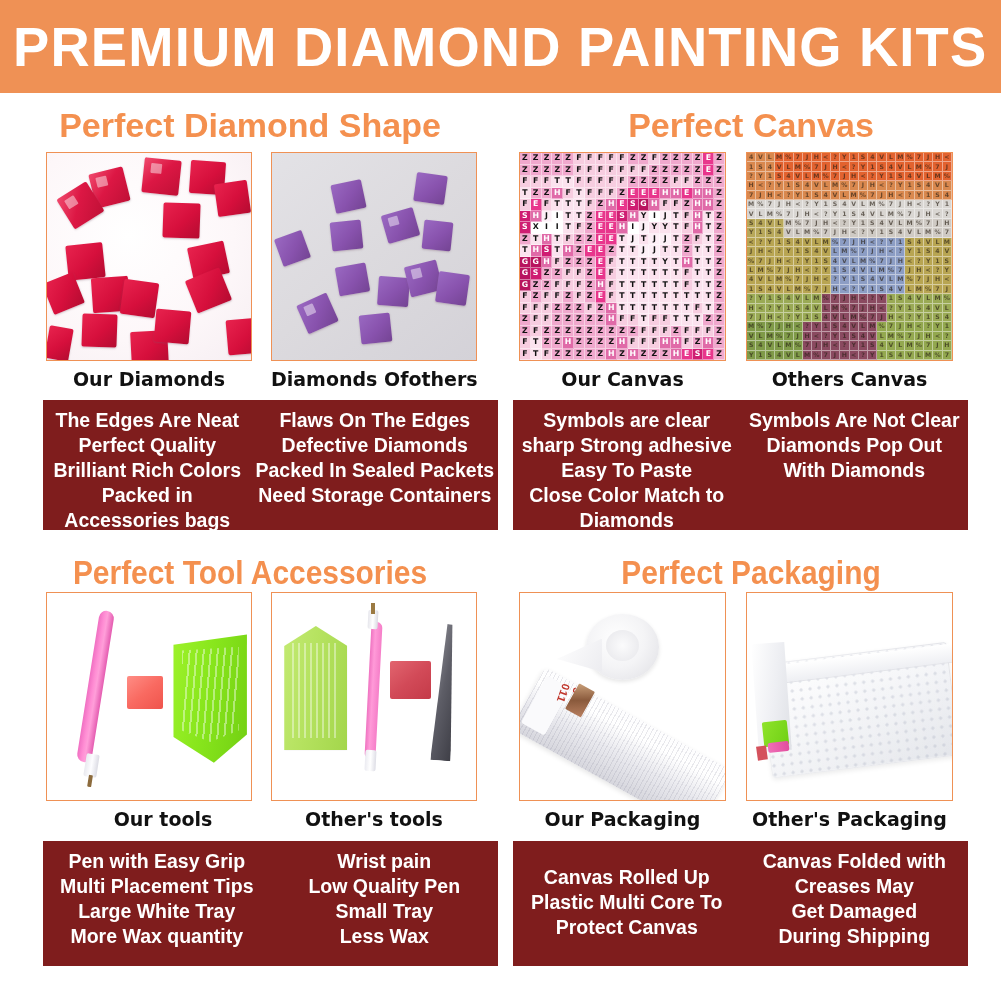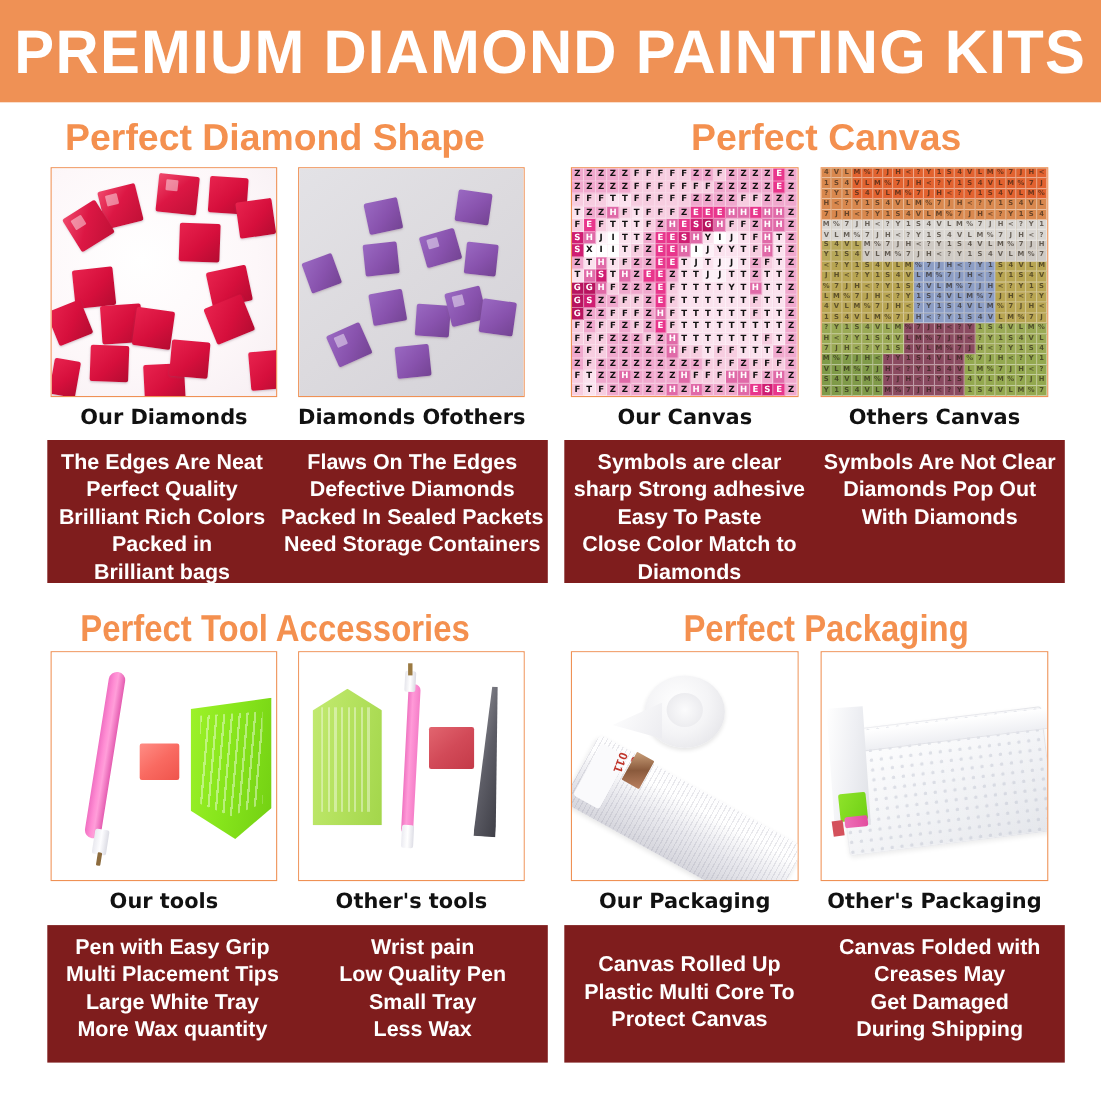--- a/index.html
+++ b/index.html
@@ -1027,21 +1027,21 @@
   <div class="caption" style="left:271px; top:368px; width:206px;">Diamonds Ofothers</div>
   <div class="caption" style="left:519px; top:368px; width:207px;">Our Canvas</div>
   <div class="caption" style="left:746px; top:368px; width:207px;">Others Canvas</div>
 
   <div class="tbox" style="left:43px; top:400px; width:455px; height:130px;">
     <div class="tcol">
       <div>The Edges Are Neat</div>
       <div>Perfect Quality</div>
       <div>Brilliant Rich Colors</div>
       <div>Packed in</div>
-      <div>Brilliant bags</div>
+      <div>Accessories bags</div>
     </div>
     <div class="tcol">
       <div>Flaws On The Edges</div>
       <div>Defective Diamonds</div>
       <div>Packed In Sealed Packets</div>
       <div>Need Storage Containers</div>
     </div>
   </div>
 
   <div class="tbox" style="left:513px; top:400px; width:455px; height:130px;">
@@ -1158,21 +1158,21 @@
                border-radius:3px 0 0 3px;"></div>
 
       <div style="position:absolute;left:8%;top:62%;width:12%;height:12%;transform:rotate(-6deg);
                background:linear-gradient(120deg,#8fe32a,#6fd015);border-radius:2px;"></div>
       <div style="position:absolute;left:10%;top:72%;width:10%;height:5%;transform:rotate(-6deg);
                background:linear-gradient(90deg,#ef6fb8,#e24d9e);border-radius:2px;"></div>
       <div style="position:absolute;left:5%;top:74%;width:5%;height:7%;background:#d4515c;transform:rotate(-8deg);"></div>
     </div>
   </div>
 
-  <div class="caption" style="left:46px; top:808px; width:206px;">Our tools</div>
+  <div class="caption" style="left:60px; top:808px; width:206px;">Our tools</div>
   <div class="caption" style="left:271px; top:808px; width:206px;">Other's tools</div>
   <div class="caption" style="left:519px; top:808px; width:207px;">Our Packaging</div>
   <div class="caption" style="left:746px; top:808px; width:207px;">Other's Packaging</div>
 
   <div class="tbox" style="left:43px; top:841px; width:455px; height:125px;">
     <div class="tcol">
       <div>Pen with Easy Grip</div>
       <div>Multi Placement Tips</div>
       <div>Large White Tray</div>
       <div>More Wax quantity</div>

